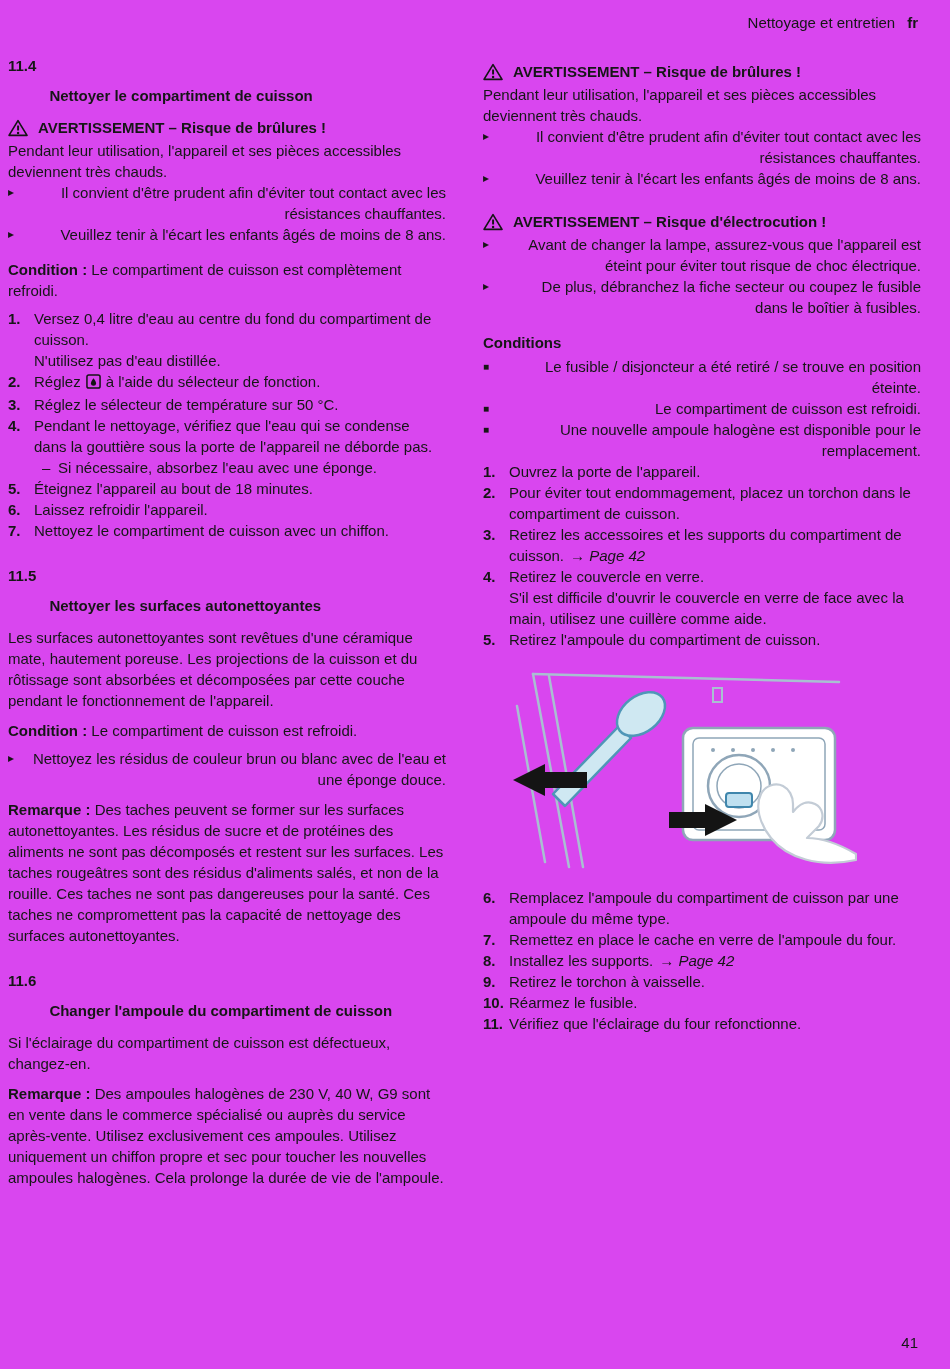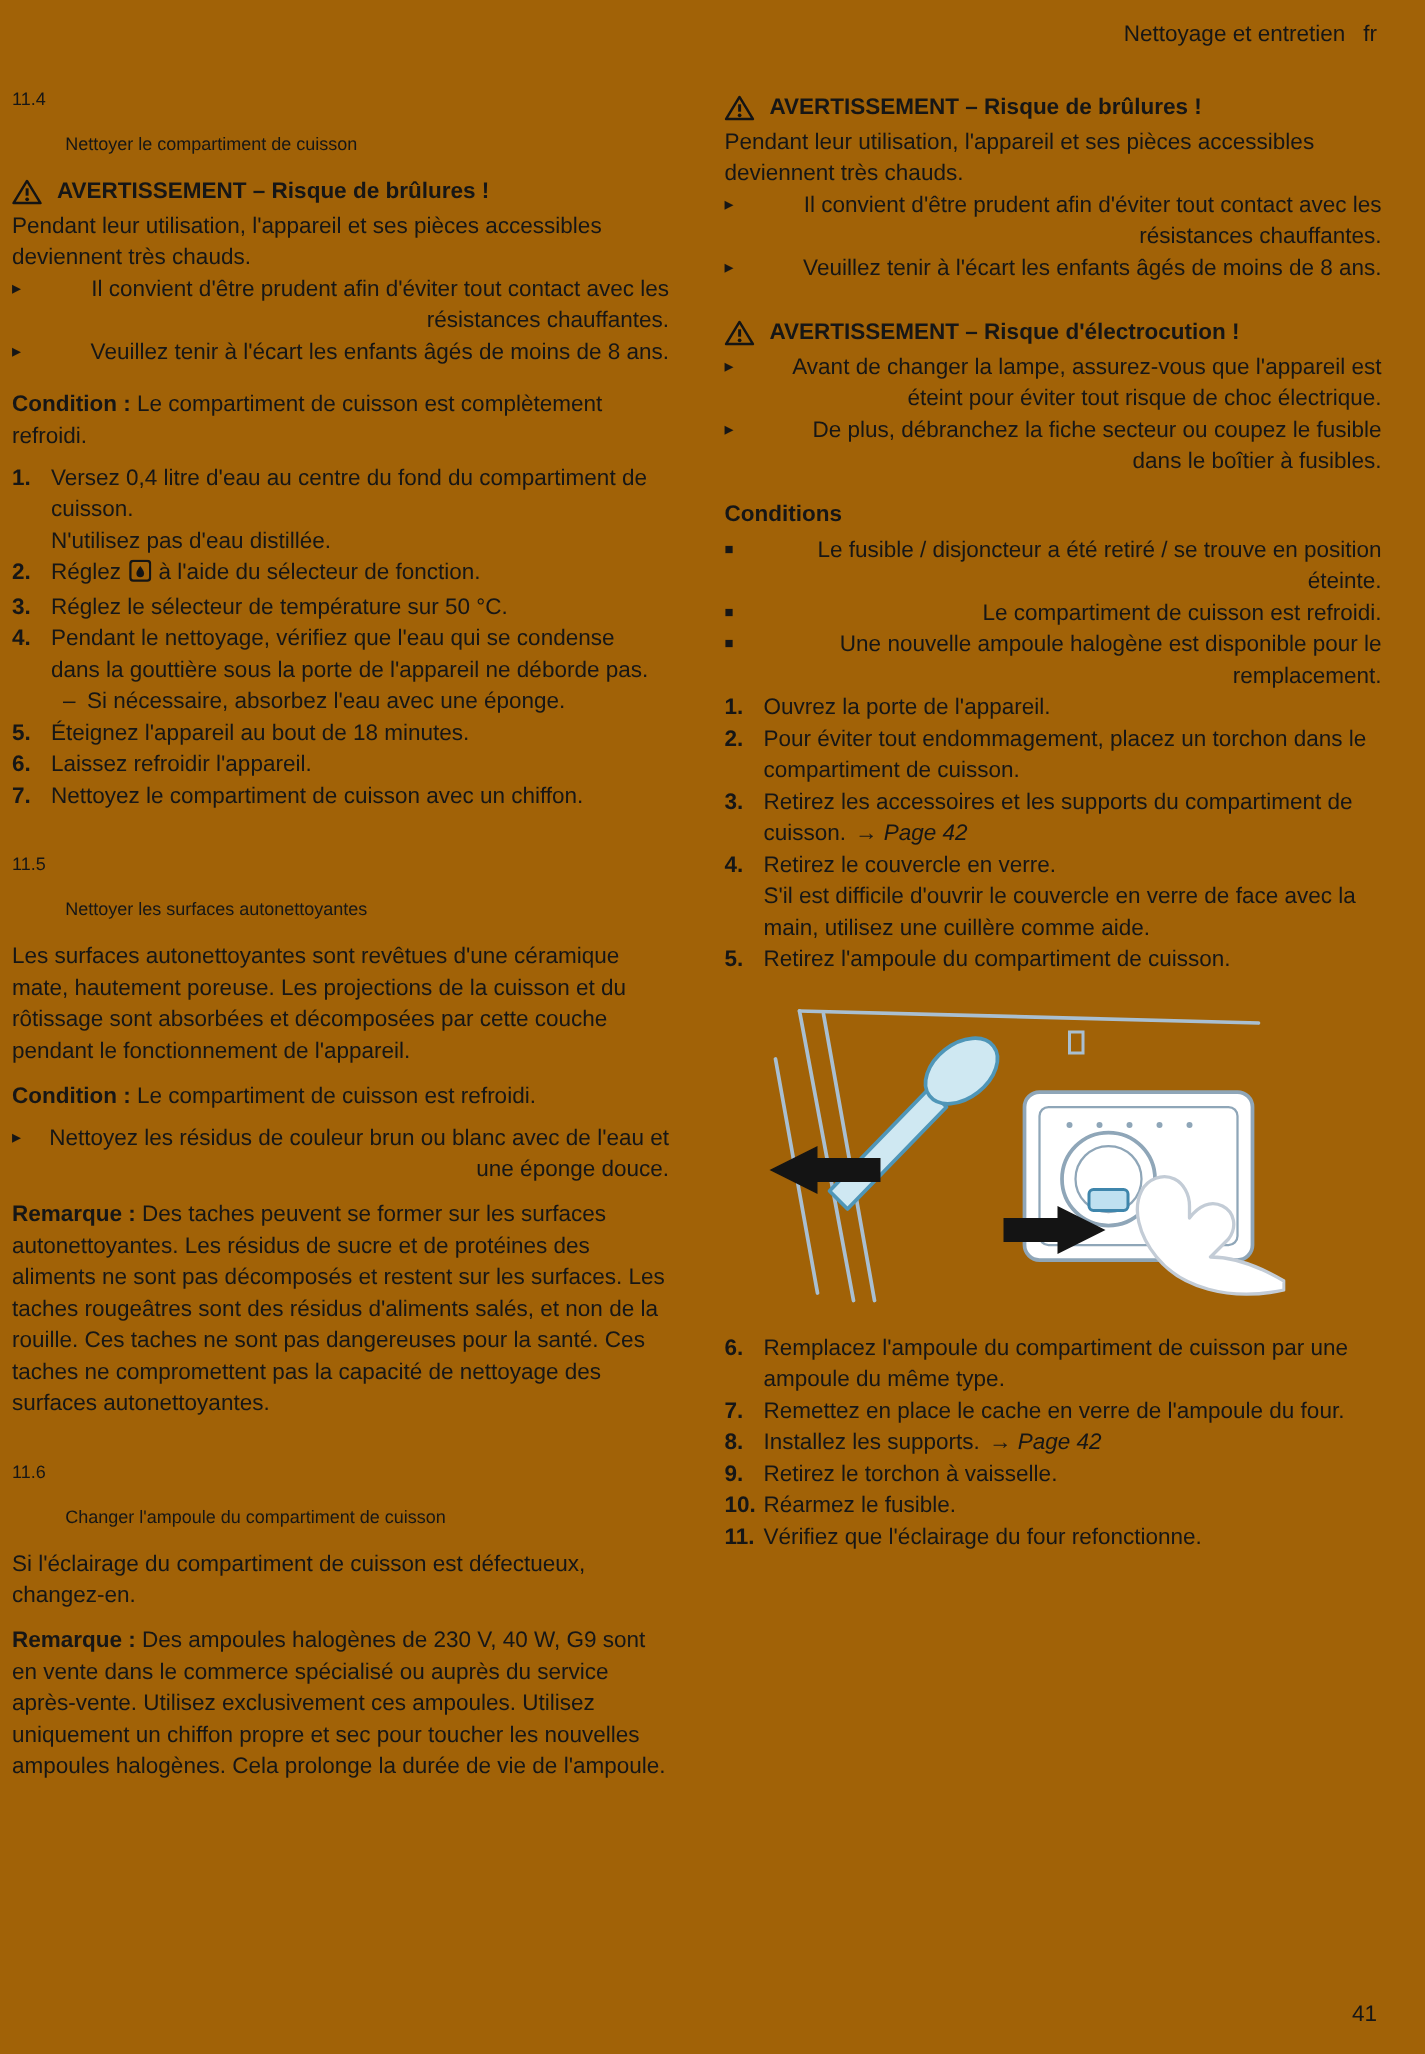--- a/index.html
+++ b/index.html
@@ -1,27 +1,27 @@
 <!DOCTYPE html>
 <html><head>
 <meta charset="utf-8">
 <style>
   html,body{margin:0;padding:0;}
   body{
     width:950px;height:1369px;background:#ffffff;color:#161616;
     font-family:"Liberation Sans","DejaVu Sans",sans-serif;
     font-size:15px;line-height:21px;
   }
-  .page{position:relative;width:950px;height:1369px;padding:12px 32px 0 8px;box-sizing:border-box;overflow:hidden;background:#a16207;}
+  .page{position:relative;width:950px;height:1369px;padding:12px 32px 0 8px;box-sizing:border-box;overflow:hidden;background:#d946ef;}
   .header{display:flex;justify-content:flex-end;align-items:baseline;gap:12px;margin-bottom:22px;}
-  .header .lang{font-weight:normal;}
+  .header .lang{font-weight:bold;}
   .columns{display:flex;gap:37px;align-items:flex-start;}
   .col{width:438px;flex:none;}
   .sec{margin-bottom:24px;}
-  .sec-h{display:flex;gap:13px;font-size:12px;font-weight:normal;line-height:22px;margin:0 0 10px 0;}
+  .sec-h{display:flex;gap:13px;font-size:15px;font-weight:bold;line-height:22px;margin:0 0 10px 0;}
   .sec-h .t{flex:1;margin-top:30px;}
   .warn{margin:0 0 14px 0;}
   .warn-head{display:flex;gap:10px;align-items:center;margin-bottom:2px;}
   .warn-title{font-weight:bold;text-align:center;}
   .warn-icon{flex:none;display:inline-flex;}
   .body-p{margin:0 0 9px 0;}
   .nomargin{margin:0;}
   .bullet{display:flex;}
   .bullet .mk{flex:none;width:22px;font-size:12px;line-height:21px;}
   .bullet .mk.sq{font-size:10px;}

